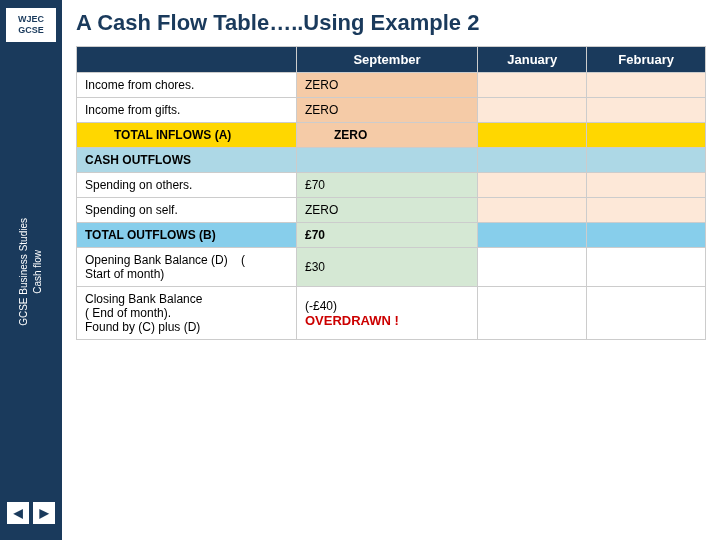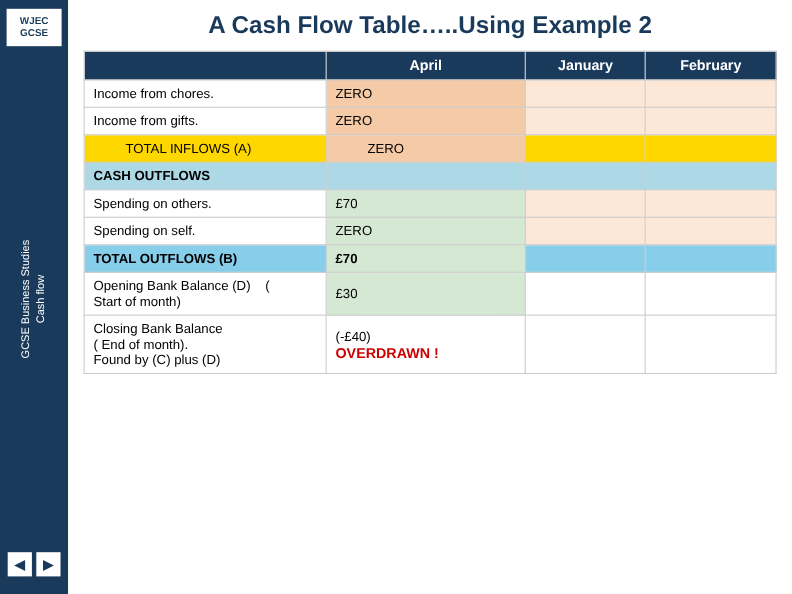--- a/index.html
+++ b/index.html
@@ -75,21 +75,20 @@
       bottom: 0;
       background: #fff;
       padding: 10px 14px 8px 14px;
     }
 
     .page-title {
       font-size: 22px;
       font-weight: bold;
       color: #1a3a5c;
       margin-bottom: 10px;
-      text-align: center;
     }
 
     
     .cash-table {
       width: 100%;
       border-collapse: collapse;
       font-size: 12px;
     }
 
     .cash-table th, .cash-table td {
@@ -129,21 +128,21 @@
     .normal-row td:nth-child(3) {
       background: #fde8d8;
     }
     .normal-row td:nth-child(4) {
       background: #fde8d8;
     }
 
     
     .total-row td {
       background: #ffd700;
-      font-weight: normal;
+      font-weight: bold;
       padding-left: 37px;
     }
     .total-row td:nth-child(2) {
       background: #f5cba7;
     }
 
     
     .netcash-row td {
       background: #ff69b4;
       font-weight: bold;
@@ -231,21 +230,21 @@
 </div>
 
 <div class="main">
   <div class="page-title">A Cash Flow Table…..Using Example 2</div>
 
   <table class="cash-table">
 
     <thead>
       <tr class="header-row">
         <th class="col-label"></th>
-        <th class="col-dec value-cell">April</th>
+        <th class="col-dec value-cell">September</th>
         <th class="col-jan value-cell">January</th>
         <th class="col-feb value-cell">February</th>
       </tr>
     </thead>
     <tbody>
 
 
       <tr class="normal-row">
         <td class="label-cell">Income from chores.</td>
         <td class="value-cell">ZERO</td>

